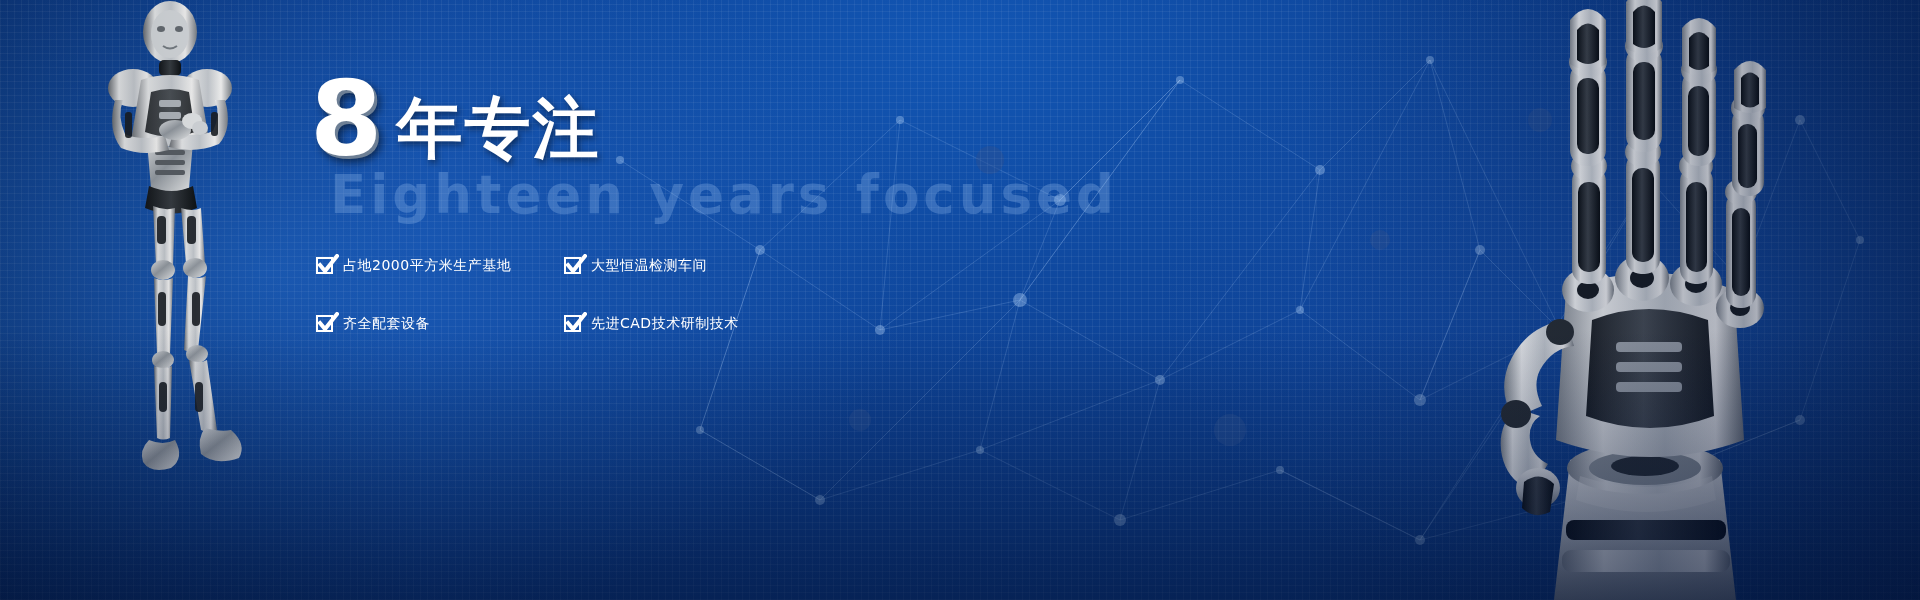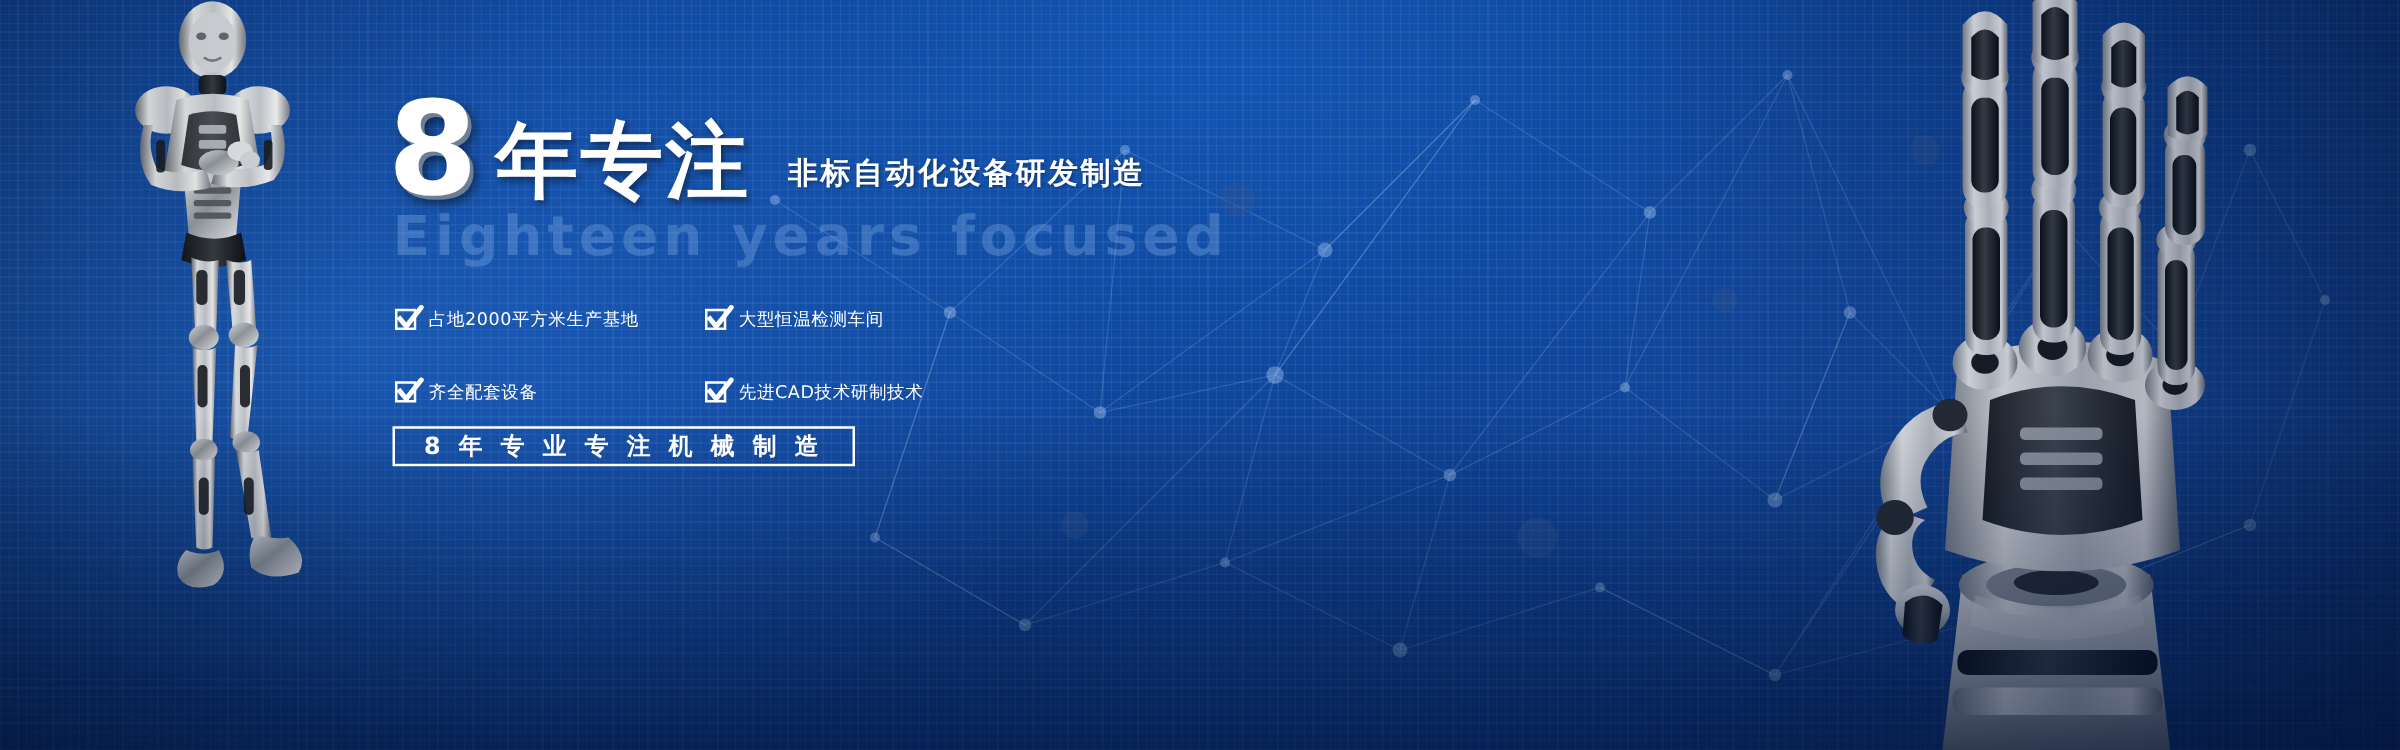--- a/index.html
+++ b/index.html
@@ -67,24 +67,24 @@
   .headline-sub {
     font-family:"DejaVu Sans", sans-serif;
     font-size:24px; font-weight:bold; color:#ffffff;
     letter-spacing:2px; white-space:nowrap;
     position:relative; top:-14px; left:14px;
     text-shadow: 1px 1px 3px rgba(0,0,0,0.4);
   }
 
   .tagline-en {
     font-family:"DejaVu Sans", sans-serif;
-    font-size:44px; font-weight:bold;
+    font-size:53px; font-weight:bold;
     color:rgba(150,190,240,0.30);
     letter-spacing:4px;
-    margin-top:-4px; margin-left:4px;
+    margin-top:-4px; margin-left:20px;
     white-space:nowrap;
   }
 
   
   #features {
     margin-top:32px; margin-left:6px;
     display:grid;
     grid-template-columns:208px 240px;
     row-gap:16px; column-gap:0px;gap:40px;
   }
@@ -354,21 +354,20 @@
     <path d="M160,486 q66,22 132,0 l4,24 q-70,24 -140,0 z" fill="#ffffff" opacity="0.35"></path>
   </svg>
 
   <div id="vignette"></div>
 
   <div id="copy">
 
     <div class="headline-row">
       <span class="big-eight">8</span>
       <span class="headline-cn">年专注</span>
-      <span class="headline-sub">非标自动化设备研发制造</span>
     </div>
 
     <div class="tagline-en">Eighteen years focused</div>
 
     <div id="features">
 
       <div class="feature">
         <span class="cbx">
           <svg viewBox="0 0 22 22">
               <path d="M3,11 L8,17 L20,2" stroke="#ffffff" stroke-width="4" fill="none" stroke-linecap="square"></path>
@@ -399,18 +398,15 @@
         <span class="cbx">
           <svg viewBox="0 0 22 22">
               <path d="M3,11 L8,17 L20,2" stroke="#ffffff" stroke-width="4" fill="none" stroke-linecap="square"></path>
             </svg>
         </span>
         <span class="feature-label">先进CAD技术研制技术</span>
       </div>
 
     </div>
 
-    <div id="bottom-bar">
-      <span id="bottom-bar-text">8 年 专 业 专 注 机 械 制 造</span>
-    </div>
 
   </div>
 </div>
 
 </body></html>

